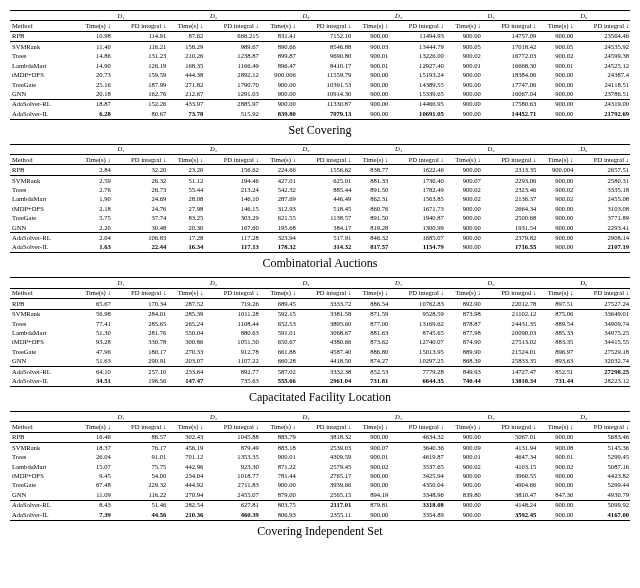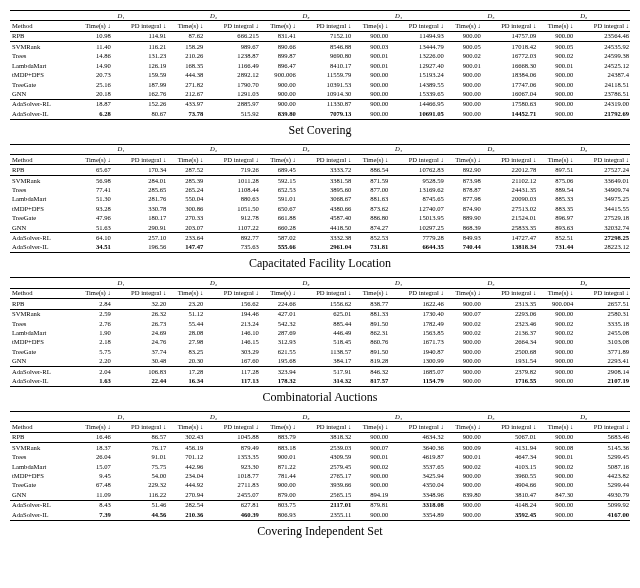--- a/index.html
+++ b/index.html
@@ -242,20 +242,201 @@
             <td class="thin-top thin-bot">PD integral ↓</td>
             <td class="thin-top thin-bot">Time(s) ↓</td>
             <td class="thin-top thin-bot">PD integral ↓</td>
             <td class="thin-top thin-bot">Time(s) ↓</td>
             <td class="thin-top thin-bot">PD integral ↓</td>
             <td class="thin-top thin-bot">Time(s) ↓</td>
             <td class="thin-top thin-bot">PD integral ↓</td>
           </tr>
           <tr>
             <td class="method thin-bot">RPB</td>
+            <td class="thin-bot">2.84</td>
+            <td class="thin-bot">32.20</td>
+            <td class="thin-bot">23.20</td>
+            <td class="thin-bot">156.62</td>
+            <td class="thin-bot">224.66</td>
+            <td class="thin-bot">1556.62</td>
+            <td class="thin-bot">838.77</td>
+            <td class="thin-bot">1622.46</td>
+            <td class="thin-bot">900.00</td>
+            <td class="thin-bot">2313.35</td>
+            <td class="thin-bot">900.004</td>
+            <td class="thin-bot">2657.51</td>
+          </tr>
+          <tr>
+            <td class="method ">SVMRank</td>
+            <td>2.59</td>
+            <td>26.32</td>
+            <td>51.12</td>
+            <td>194.46</td>
+            <td>427.01</td>
+            <td>625.01</td>
+            <td>881.33</td>
+            <td>1730.40</td>
+            <td>900.07</td>
+            <td>2293.06</td>
+            <td>900.00</td>
+            <td>2580.31</td>
+          </tr>
+          <tr>
+            <td class="method ">Trees</td>
+            <td>2.76</td>
+            <td>26.73</td>
+            <td>55.44</td>
+            <td>213.24</td>
+            <td>542.32</td>
+            <td>885.44</td>
+            <td>891.50</td>
+            <td>1782.49</td>
+            <td>900.02</td>
+            <td>2323.46</td>
+            <td>900.02</td>
+            <td>3335.18</td>
+          </tr>
+          <tr>
+            <td class="method ">LambdaMart</td>
+            <td>1.90</td>
+            <td>24.69</td>
+            <td>28.08</td>
+            <td>146.10</td>
+            <td>287.69</td>
+            <td>446.49</td>
+            <td>862.31</td>
+            <td>1563.85</td>
+            <td>900.02</td>
+            <td>2136.37</td>
+            <td>900.02</td>
+            <td>2455.08</td>
+          </tr>
+          <tr>
+            <td class="method ">tMDP+DFS</td>
+            <td>2.18</td>
+            <td>24.76</td>
+            <td>27.98</td>
+            <td>146.15</td>
+            <td>312.93</td>
+            <td>518.45</td>
+            <td>860.76</td>
+            <td>1671.73</td>
+            <td>900.00</td>
+            <td>2664.34</td>
+            <td>900.00</td>
+            <td>3103.08</td>
+          </tr>
+          <tr>
+            <td class="method ">TreeGate</td>
+            <td>5.75</td>
+            <td>37.74</td>
+            <td>83.25</td>
+            <td>303.29</td>
+            <td>621.55</td>
+            <td>1138.57</td>
+            <td>891.50</td>
+            <td>1940.87</td>
+            <td>900.00</td>
+            <td>2500.68</td>
+            <td>900.00</td>
+            <td>3771.89</td>
+          </tr>
+          <tr>
+            <td class="method thin-bot">GNN</td>
+            <td class="thin-bot">2.20</td>
+            <td class="thin-bot">30.48</td>
+            <td class="thin-bot">20.30</td>
+            <td class="thin-bot">167.60</td>
+            <td class="thin-bot">195.68</td>
+            <td class="thin-bot">384.17</td>
+            <td class="thin-bot">819.28</td>
+            <td class="thin-bot">1300.99</td>
+            <td class="thin-bot">900.00</td>
+            <td class="thin-bot">1931.54</td>
+            <td class="thin-bot">900.00</td>
+            <td class="thin-bot">2293.41</td>
+          </tr>
+          <tr>
+            <td class="method ">AdaSolver-RL</td>
+            <td>2.04</td>
+            <td>106.83</td>
+            <td>17.28</td>
+            <td>117.28</td>
+            <td>323.94</td>
+            <td>517.91</td>
+            <td>846.32</td>
+            <td>1685.07</td>
+            <td>900.00</td>
+            <td>2379.82</td>
+            <td>900.00</td>
+            <td>2908.14</td>
+          </tr>
+          <tr>
+            <td class="method tdbl-bot">AdaSolver-IL</td>
+            <td class="tdbl-bot bold">1.63</td>
+            <td class="tdbl-bot bold">22.44</td>
+            <td class="tdbl-bot bold">16.34</td>
+            <td class="tdbl-bot bold">117.13</td>
+            <td class="tdbl-bot bold">178.32</td>
+            <td class="tdbl-bot bold">314.32</td>
+            <td class="tdbl-bot bold">817.57</td>
+            <td class="tdbl-bot bold">1154.79</td>
+            <td class="tdbl-bot">900.00</td>
+            <td class="tdbl-bot bold">1716.55</td>
+            <td class="tdbl-bot">900.00</td>
+            <td class="tdbl-bot bold">2107.19</td>
+          </tr>
+        </tbody>
+      </table>
+      <div class="caption">Combinatorial Auctions</div>
+    </div>
+    <div class="panel">
+      <table>
+        <colgroup>
+          <col class="cm">
+          <col class="ct">
+          <col class="cp">
+          <col class="ct">
+          <col class="cp">
+          <col class="ct">
+          <col class="cp">
+          <col class="ct">
+          <col class="cp">
+          <col class="ct">
+          <col class="cp">
+          <col class="ct">
+          <col class="cp">
+        </colgroup>
+        <tbody>
+          <tr class="drow">
+            <td class="method tdbl-top"></td>
+            <td colspan="2" class="tdbl-top">D₁</td>
+            <td colspan="2" class="tdbl-top">D₂</td>
+            <td colspan="2" class="tdbl-top">D₃</td>
+            <td colspan="2" class="tdbl-top">D₄</td>
+            <td colspan="2" class="tdbl-top">D₅</td>
+            <td colspan="2" class="tdbl-top">D₆</td>
+          </tr>
+          <tr>
+            <td class="method thin-top thin-bot">Method</td>
+            <td class="thin-top thin-bot">Time(s) ↓</td>
+            <td class="thin-top thin-bot">PD integral ↓</td>
+            <td class="thin-top thin-bot">Time(s) ↓</td>
+            <td class="thin-top thin-bot">PD integral ↓</td>
+            <td class="thin-top thin-bot">Time(s) ↓</td>
+            <td class="thin-top thin-bot">PD integral ↓</td>
+            <td class="thin-top thin-bot">Time(s) ↓</td>
+            <td class="thin-top thin-bot">PD integral ↓</td>
+            <td class="thin-top thin-bot">Time(s) ↓</td>
+            <td class="thin-top thin-bot">PD integral ↓</td>
+            <td class="thin-top thin-bot">Time(s) ↓</td>
+            <td class="thin-top thin-bot">PD integral ↓</td>
+          </tr>
+          <tr>
+            <td class="method thin-bot">RPB</td>
             <td class="thin-bot">65.67</td>
             <td class="thin-bot">170.34</td>
             <td class="thin-bot">287.52</td>
             <td class="thin-bot">719.26</td>
             <td class="thin-bot">689.45</td>
             <td class="thin-bot">3333.72</td>
             <td class="thin-bot">886.54</td>
             <td class="thin-bot">10762.83</td>
             <td class="thin-bot">892.90</td>
             <td class="thin-bot">22012.78</td>
@@ -423,201 +604,20 @@
             <td class="thin-top thin-bot">PD integral ↓</td>
             <td class="thin-top thin-bot">Time(s) ↓</td>
             <td class="thin-top thin-bot">PD integral ↓</td>
             <td class="thin-top thin-bot">Time(s) ↓</td>
             <td class="thin-top thin-bot">PD integral ↓</td>
             <td class="thin-top thin-bot">Time(s) ↓</td>
             <td class="thin-top thin-bot">PD integral ↓</td>
           </tr>
           <tr>
             <td class="method thin-bot">RPB</td>
-            <td class="thin-bot">2.84</td>
-            <td class="thin-bot">32.20</td>
-            <td class="thin-bot">23.20</td>
-            <td class="thin-bot">156.62</td>
-            <td class="thin-bot">224.66</td>
-            <td class="thin-bot">1556.62</td>
-            <td class="thin-bot">838.77</td>
-            <td class="thin-bot">1622.46</td>
-            <td class="thin-bot">900.00</td>
-            <td class="thin-bot">2313.35</td>
-            <td class="thin-bot">900.004</td>
-            <td class="thin-bot">2657.51</td>
-          </tr>
-          <tr>
-            <td class="method ">SVMRank</td>
-            <td>2.59</td>
-            <td>26.32</td>
-            <td>51.12</td>
-            <td>194.46</td>
-            <td>427.01</td>
-            <td>625.01</td>
-            <td>881.33</td>
-            <td>1730.40</td>
-            <td>900.07</td>
-            <td>2293.06</td>
-            <td>900.00</td>
-            <td>2580.31</td>
-          </tr>
-          <tr>
-            <td class="method ">Trees</td>
-            <td>2.76</td>
-            <td>26.73</td>
-            <td>55.44</td>
-            <td>213.24</td>
-            <td>542.32</td>
-            <td>885.44</td>
-            <td>891.50</td>
-            <td>1782.49</td>
-            <td>900.02</td>
-            <td>2323.46</td>
-            <td>900.02</td>
-            <td>3335.18</td>
-          </tr>
-          <tr>
-            <td class="method ">LambdaMart</td>
-            <td>1.90</td>
-            <td>24.69</td>
-            <td>28.08</td>
-            <td>146.10</td>
-            <td>287.69</td>
-            <td>446.49</td>
-            <td>862.31</td>
-            <td>1563.85</td>
-            <td>900.02</td>
-            <td>2136.37</td>
-            <td>900.02</td>
-            <td>2455.08</td>
-          </tr>
-          <tr>
-            <td class="method ">tMDP+DFS</td>
-            <td>2.18</td>
-            <td>24.76</td>
-            <td>27.98</td>
-            <td>146.15</td>
-            <td>312.93</td>
-            <td>518.45</td>
-            <td>860.76</td>
-            <td>1671.73</td>
-            <td>900.00</td>
-            <td>2664.34</td>
-            <td>900.00</td>
-            <td>3103.08</td>
-          </tr>
-          <tr>
-            <td class="method ">TreeGate</td>
-            <td>5.75</td>
-            <td>37.74</td>
-            <td>83.25</td>
-            <td>303.29</td>
-            <td>621.55</td>
-            <td>1138.57</td>
-            <td>891.50</td>
-            <td>1940.87</td>
-            <td>900.00</td>
-            <td>2500.68</td>
-            <td>900.00</td>
-            <td>3771.89</td>
-          </tr>
-          <tr>
-            <td class="method thin-bot">GNN</td>
-            <td class="thin-bot">2.20</td>
-            <td class="thin-bot">30.48</td>
-            <td class="thin-bot">20.30</td>
-            <td class="thin-bot">167.60</td>
-            <td class="thin-bot">195.68</td>
-            <td class="thin-bot">384.17</td>
-            <td class="thin-bot">819.28</td>
-            <td class="thin-bot">1300.99</td>
-            <td class="thin-bot">900.00</td>
-            <td class="thin-bot">1931.54</td>
-            <td class="thin-bot">900.00</td>
-            <td class="thin-bot">2293.41</td>
-          </tr>
-          <tr>
-            <td class="method ">AdaSolver-RL</td>
-            <td>2.04</td>
-            <td>106.83</td>
-            <td>17.28</td>
-            <td>117.28</td>
-            <td>323.94</td>
-            <td>517.91</td>
-            <td>846.32</td>
-            <td>1685.07</td>
-            <td>900.00</td>
-            <td>2379.82</td>
-            <td>900.00</td>
-            <td>2908.14</td>
-          </tr>
-          <tr>
-            <td class="method tdbl-bot">AdaSolver-IL</td>
-            <td class="tdbl-bot bold">1.63</td>
-            <td class="tdbl-bot bold">22.44</td>
-            <td class="tdbl-bot bold">16.34</td>
-            <td class="tdbl-bot bold">117.13</td>
-            <td class="tdbl-bot bold">178.32</td>
-            <td class="tdbl-bot bold">314.32</td>
-            <td class="tdbl-bot bold">817.57</td>
-            <td class="tdbl-bot bold">1154.79</td>
-            <td class="tdbl-bot">900.00</td>
-            <td class="tdbl-bot bold">1716.55</td>
-            <td class="tdbl-bot">900.00</td>
-            <td class="tdbl-bot bold">2107.19</td>
-          </tr>
-        </tbody>
-      </table>
-      <div class="caption">Combinatorial Auctions</div>
-    </div>
-    <div class="panel">
-      <table>
-        <colgroup>
-          <col class="cm">
-          <col class="ct">
-          <col class="cp">
-          <col class="ct">
-          <col class="cp">
-          <col class="ct">
-          <col class="cp">
-          <col class="ct">
-          <col class="cp">
-          <col class="ct">
-          <col class="cp">
-          <col class="ct">
-          <col class="cp">
-        </colgroup>
-        <tbody>
-          <tr class="drow">
-            <td class="method tdbl-top"></td>
-            <td colspan="2" class="tdbl-top">D₁</td>
-            <td colspan="2" class="tdbl-top">D₂</td>
-            <td colspan="2" class="tdbl-top">D₃</td>
-            <td colspan="2" class="tdbl-top">D₄</td>
-            <td colspan="2" class="tdbl-top">D₅</td>
-            <td colspan="2" class="tdbl-top">D₆</td>
-          </tr>
-          <tr>
-            <td class="method thin-top thin-bot">Method</td>
-            <td class="thin-top thin-bot">Time(s) ↓</td>
-            <td class="thin-top thin-bot">PD integral ↓</td>
-            <td class="thin-top thin-bot">Time(s) ↓</td>
-            <td class="thin-top thin-bot">PD integral ↓</td>
-            <td class="thin-top thin-bot">Time(s) ↓</td>
-            <td class="thin-top thin-bot">PD integral ↓</td>
-            <td class="thin-top thin-bot">Time(s) ↓</td>
-            <td class="thin-top thin-bot">PD integral ↓</td>
-            <td class="thin-top thin-bot">Time(s) ↓</td>
-            <td class="thin-top thin-bot">PD integral ↓</td>
-            <td class="thin-top thin-bot">Time(s) ↓</td>
-            <td class="thin-top thin-bot">PD integral ↓</td>
-          </tr>
-          <tr>
-            <td class="method thin-bot">RPB</td>
             <td class="thin-bot">16.46</td>
             <td class="thin-bot">86.57</td>
             <td class="thin-bot">302.43</td>
             <td class="thin-bot">1045.88</td>
             <td class="thin-bot">883.79</td>
             <td class="thin-bot">3818.32</td>
             <td class="thin-bot">900.00</td>
             <td class="thin-bot">4634.32</td>
             <td class="thin-bot">900.00</td>
             <td class="thin-bot">5067.01</td>

